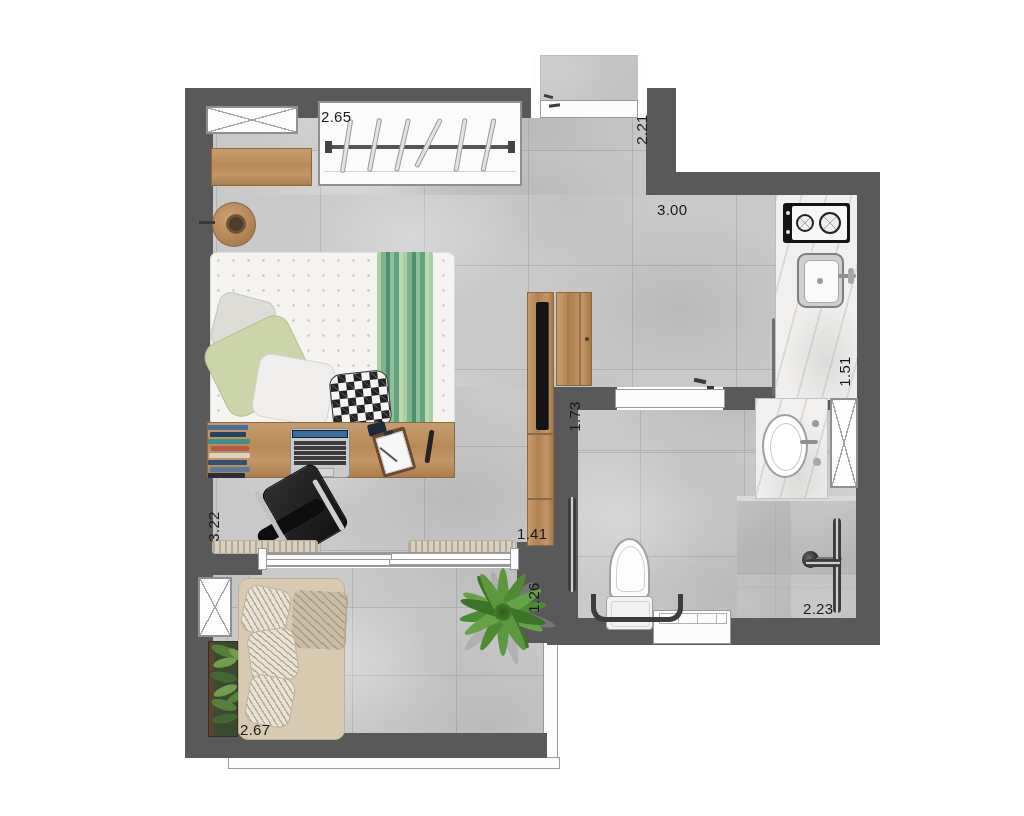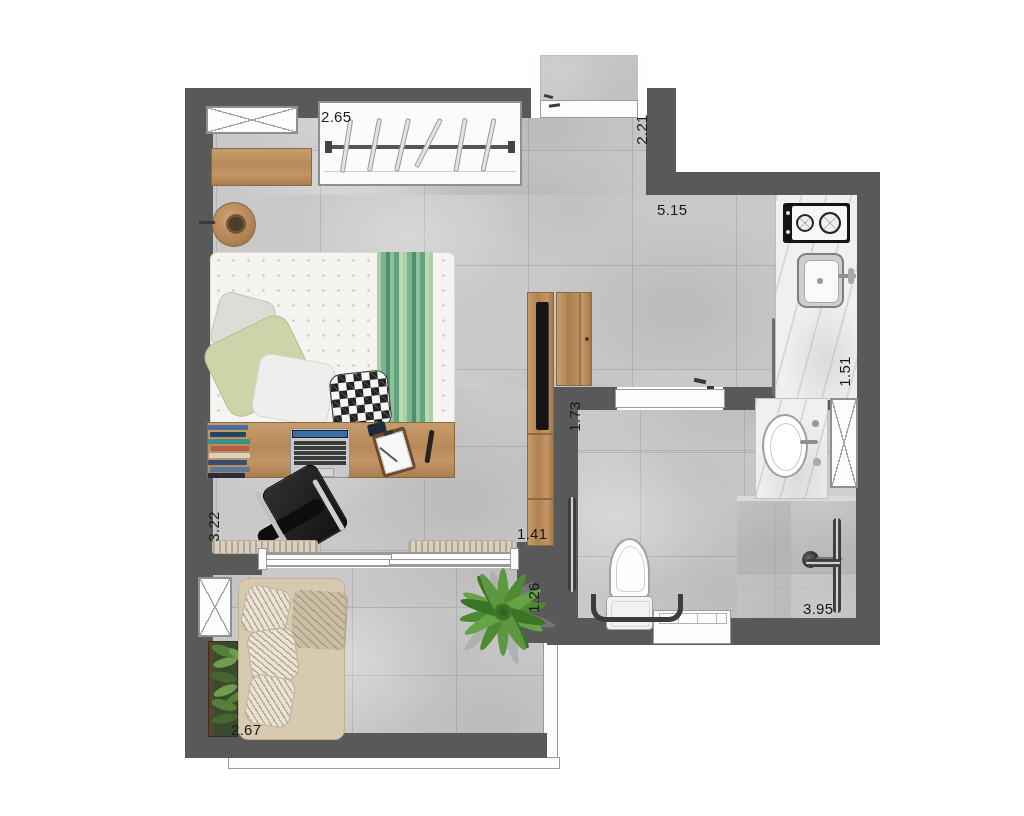--- a/index.html
+++ b/index.html
@@ -252,22 +252,22 @@
     <div class="frond" style="background:#5d9740;transform:translate(-50%,-50%) rotate(90deg);"></div>
     <div class="frond" style="background:#4e8a31;transform:translate(-50%,-50%) rotate(120deg);"></div>
     <div class="frond" style="background:#66a347;transform:translate(-50%,-50%) rotate(150deg);"></div>
     <div class="frond" style="background:#3b7426;transform:translate(-50%,-50%) rotate(195deg);"></div>
     <div class="frond" style="background:#5d9740;transform:translate(-50%,-50%) rotate(240deg);"></div>
     <div class="abs" style="left:50%;top:50%;width:18px;height:18px;border-radius:50%;background:radial-gradient(circle,#2f5a1e,#4e8a31);transform:translate(-50%,-50%);"></div>
   </div>
 
   <span class="label" style="left:321px;top:109px;">2.65</span>
   <span class="label vlab" style="left:626px;top:122px;">2.21</span>
-  <span class="label" style="left:657px;top:202px;">5.15</span>
+  <span class="label" style="left:657px;top:202px;">3.00</span>
   <span class="label vlab" style="left:829px;top:364px;">1.51</span>
   <span class="label vlab" style="left:559px;top:409px;">1.73</span>
   <span class="label" style="left:517px;top:526px;">1.41</span>
   <span class="label vlab" style="left:198px;top:519px;">3.22</span>
   <span class="label vlab" style="left:518px;top:590px;">1.26</span>
-  <span class="label" style="left:803px;top:601px;">3.95</span>
-  <span class="label" style="left:231px;top:722px;">2.67</span>
+  <span class="label" style="left:803px;top:601px;">2.23</span>
+  <span class="label" style="left:240px;top:722px;">2.67</span>
 
 </div>
 
 </body></html>

